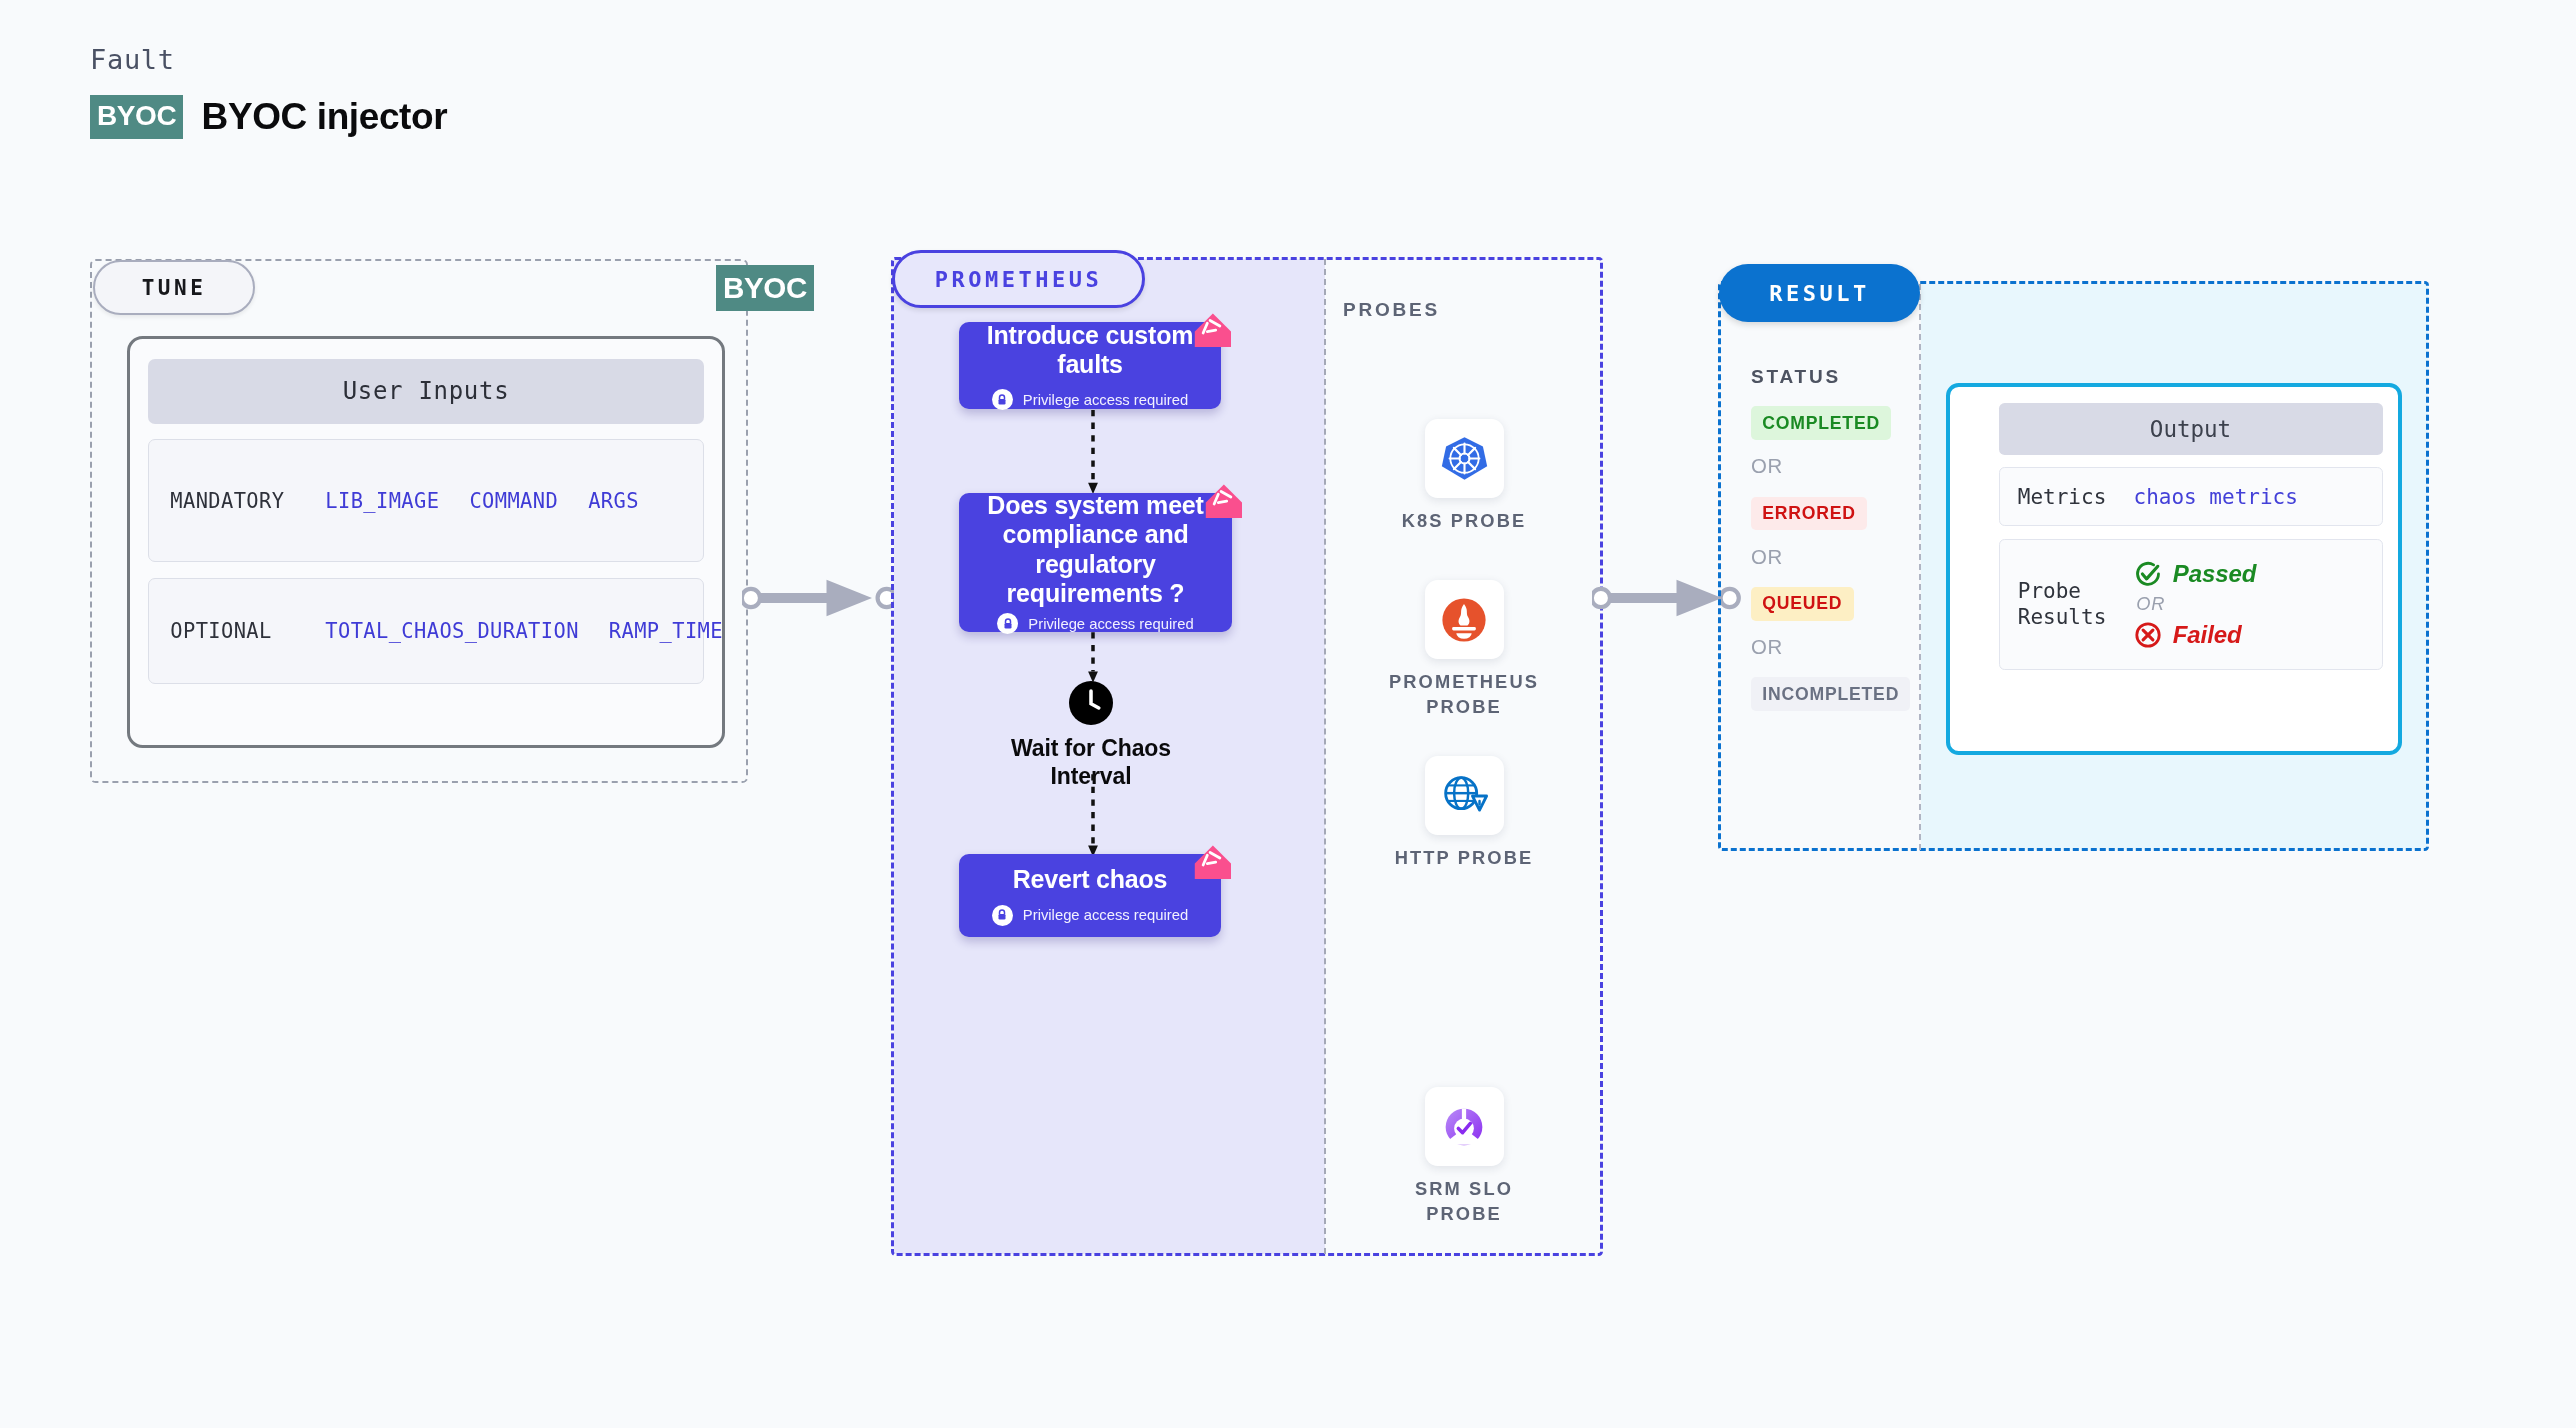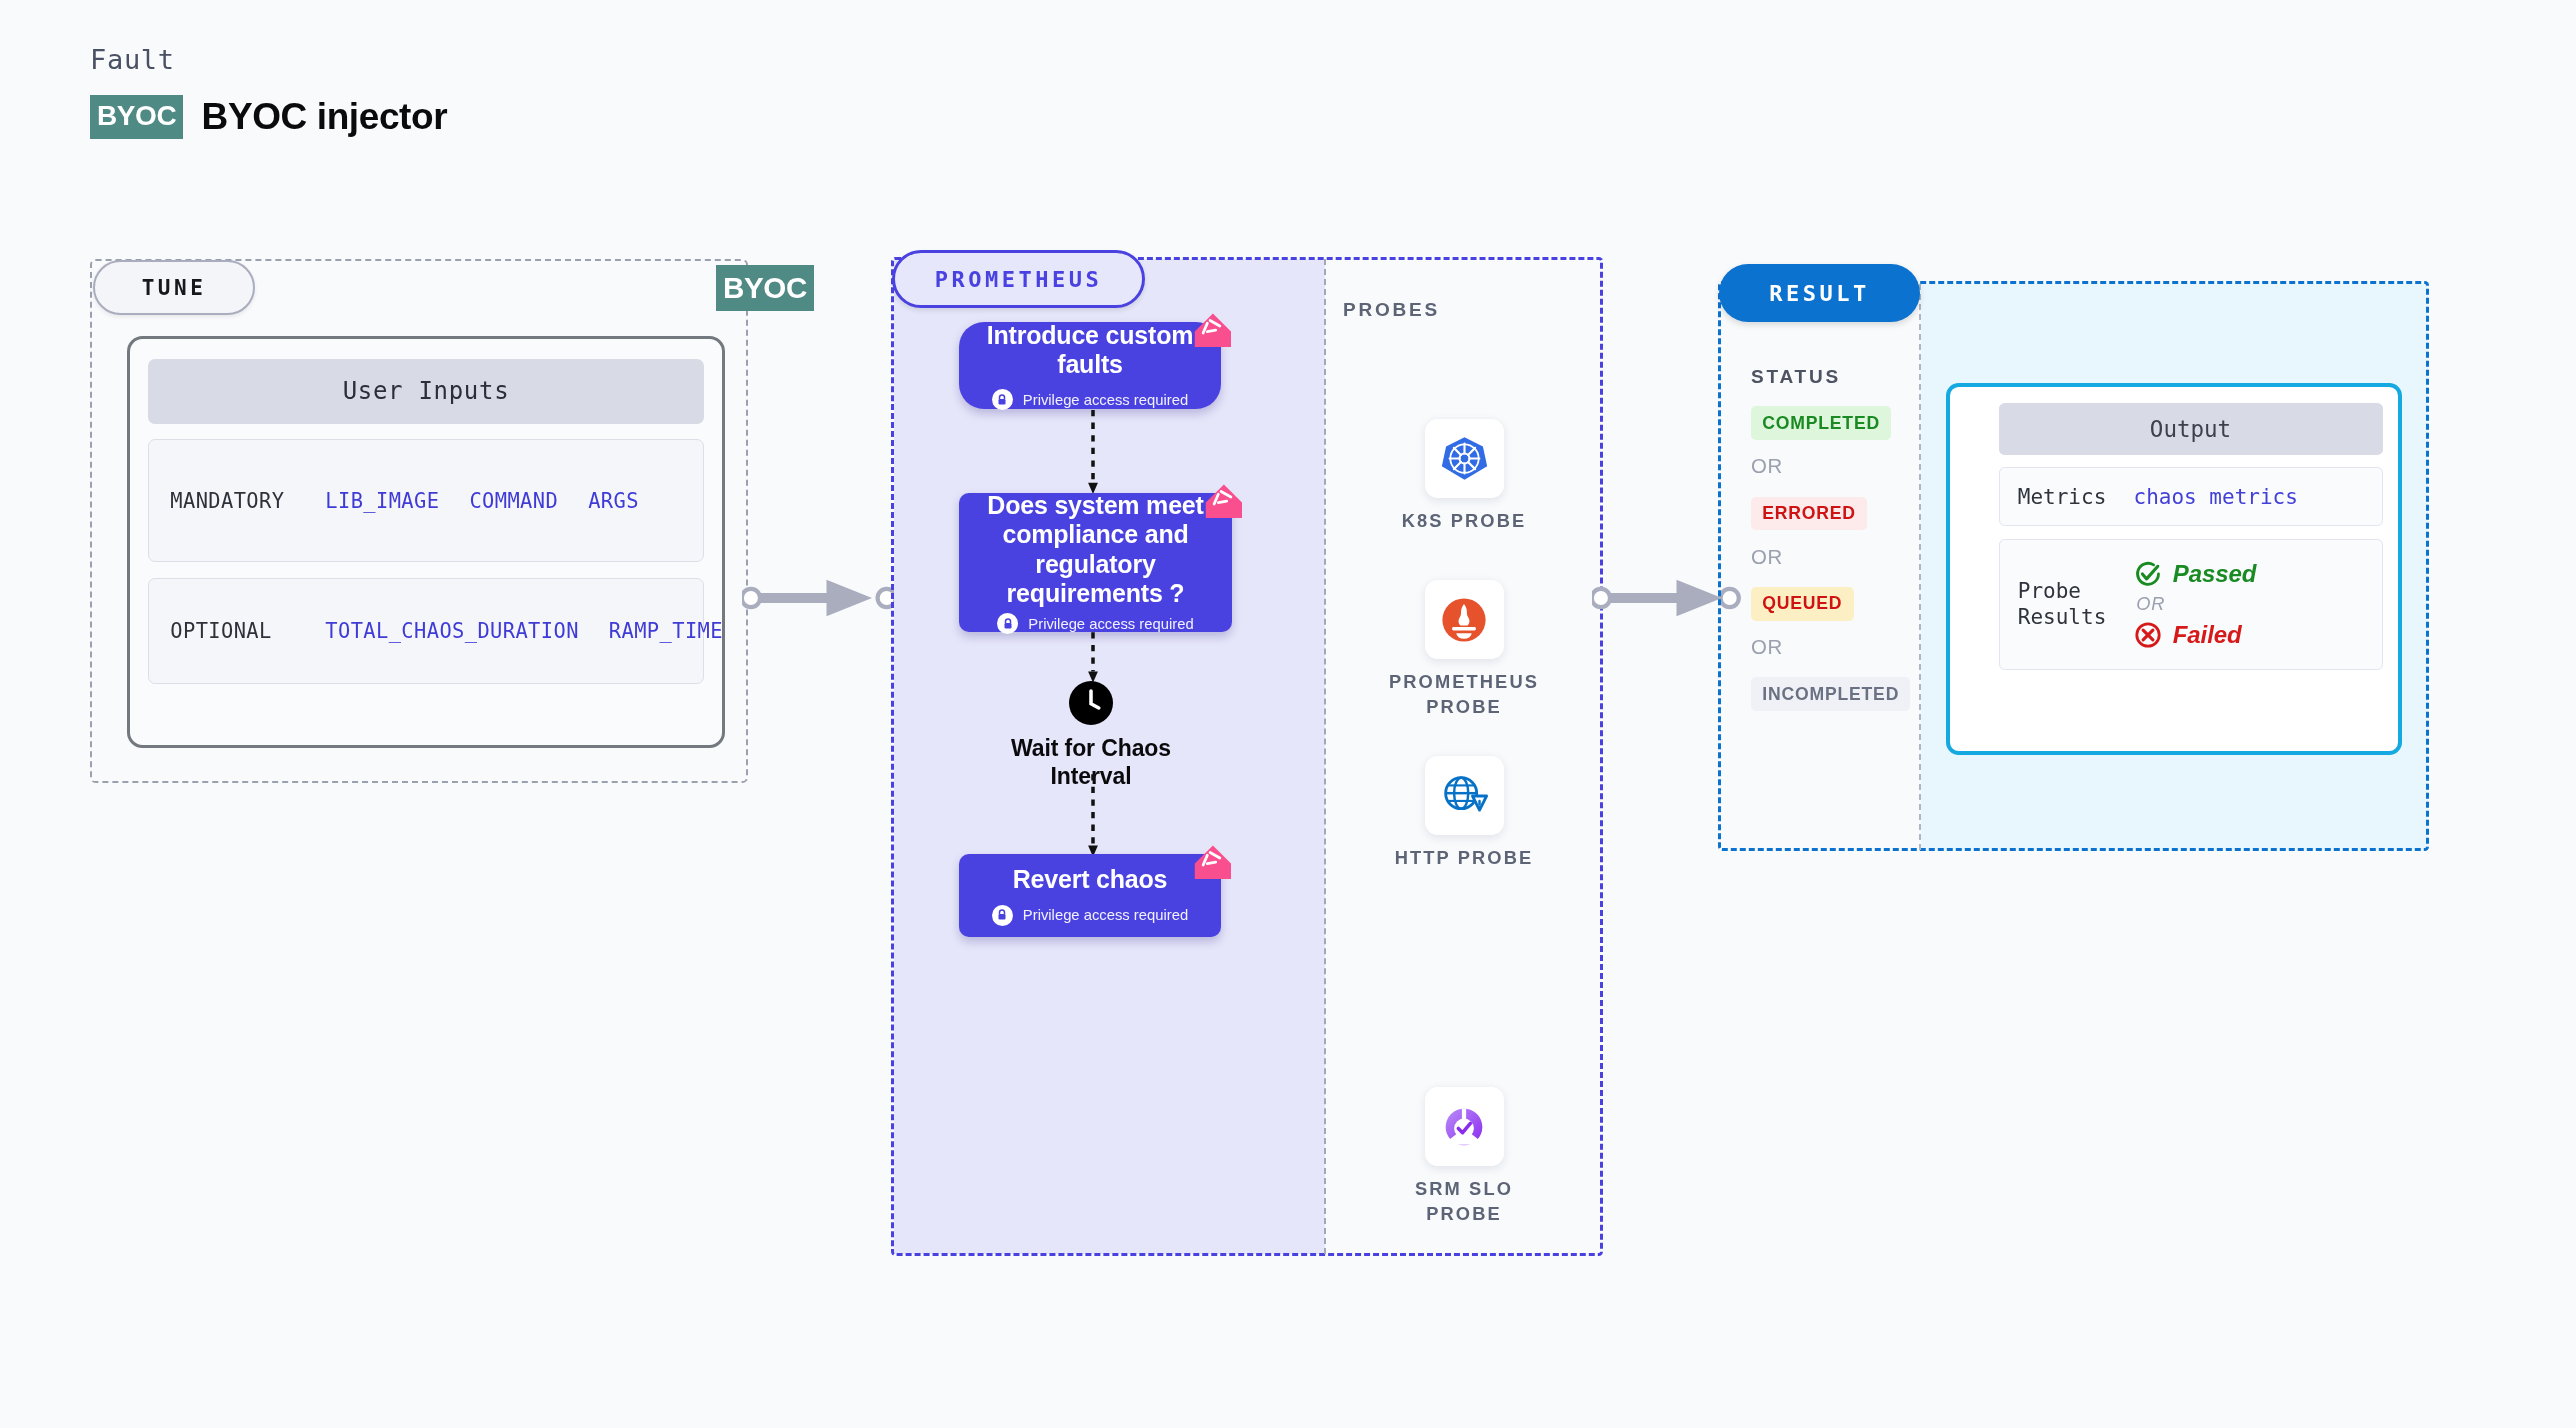--- a/index.html
+++ b/index.html
@@ -124,21 +124,21 @@
   .node-sub {
     display: flex; align-items: center; gap: 10px; margin-top: 9.9px;
     color: #f2f1ff; font-size: 14.8px;
   }
   .lock-badge {
     width: 21px; height: 21px; border-radius: 50%; background: #ffffff;
     display: flex; align-items: center; justify-content: center; flex: 0 0 21px;
   }
   .corner-badge { position: absolute; right: -9.9px; top: -9.9px; width: 39px; height: 35px; }
 
-  .node-1 { left: 959px; top: 322px; width: 262px; height: 87px; border-radius: 25px; }
+  .node-1 { left: 959px; top: 322px; width: 262px; height: 87px; }
   .node-2 { left: 959px; top: 493px; width: 273px; height: 139px; }
   .node-4 { left: 959px; top: 854px; width: 262px; height: 83px; }
 
   .clock-node { position: absolute; left: 1003px; top: 681px; width: 176px; text-align: center; }
   .clock-icon { width: 44px; height: 44px; margin: 0 auto; }
   .clock-label {
     margin-top: 8.4px; font-size: 23px; font-weight: 700; color: #0a0a0c;
     line-height: 1.2; letter-spacing: -0.1px;
   }
 

